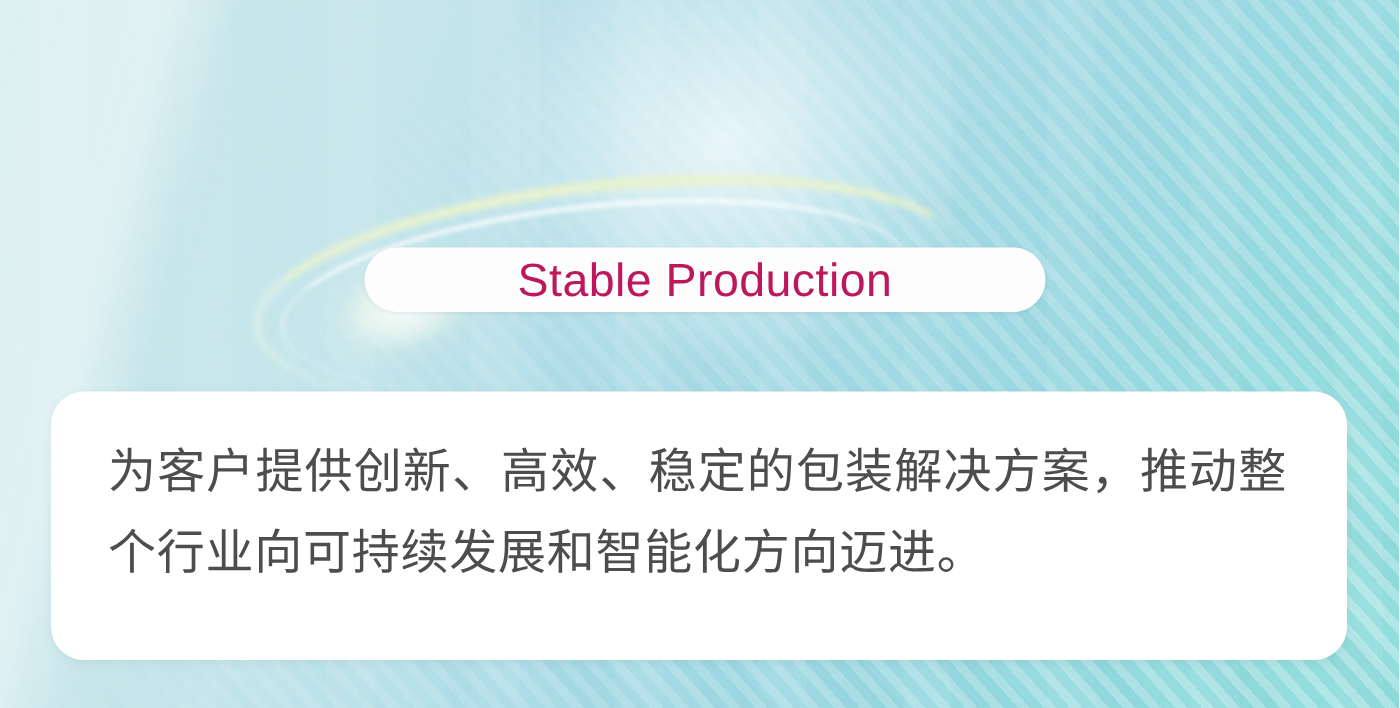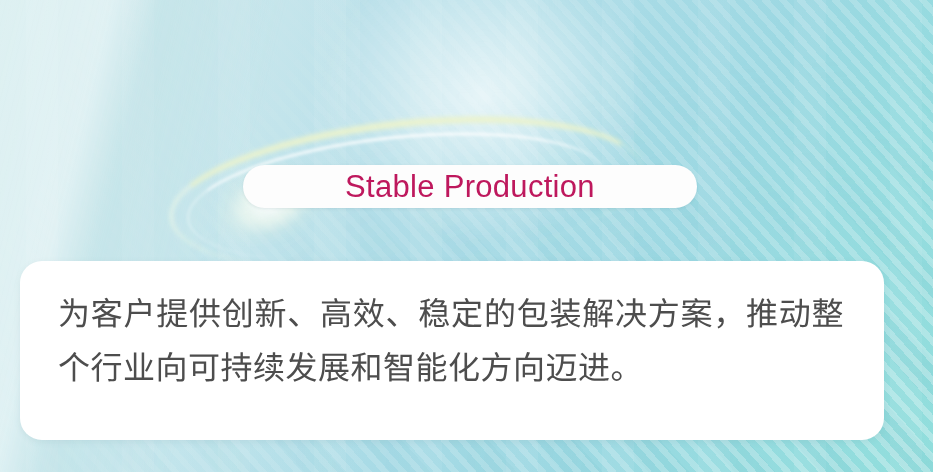--- a/index.html
+++ b/index.html
@@ -221,21 +221,21 @@
     line-height: 31px;
     font-weight: 400;
     letter-spacing: 0.3px;
     color: #be185d;
     white-space: nowrap;
   }
 
   
   #description-card {
     position: absolute;
-    left: 20px;
+    left: 34px;
     top: 261px;
     width: 864px;
     height: 179px;
     background: #ffffff;
     border-radius: 22px;
     box-shadow: 0 2px 6px rgba(90,130,140,0.10);
     box-sizing: border-box;
     padding: 26px 40px 0 38px;
   }
   #description-text {

